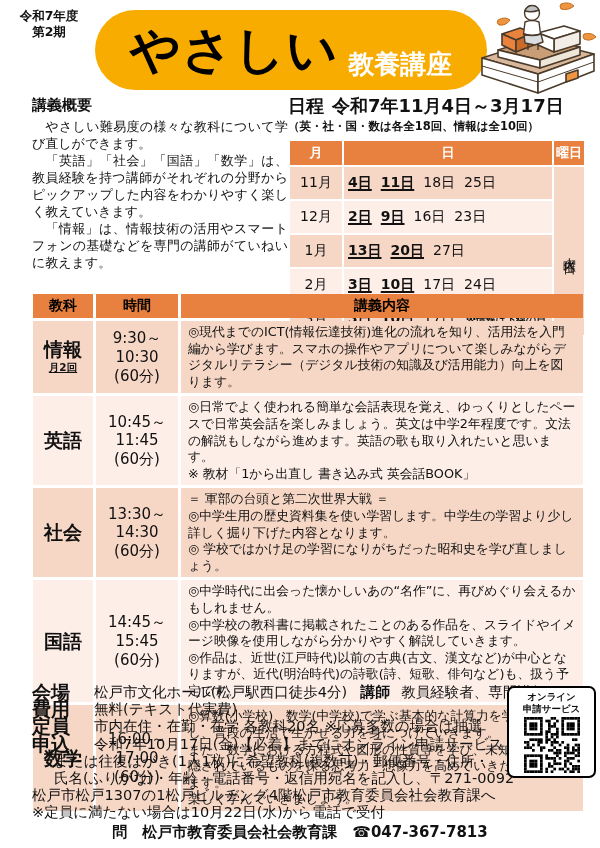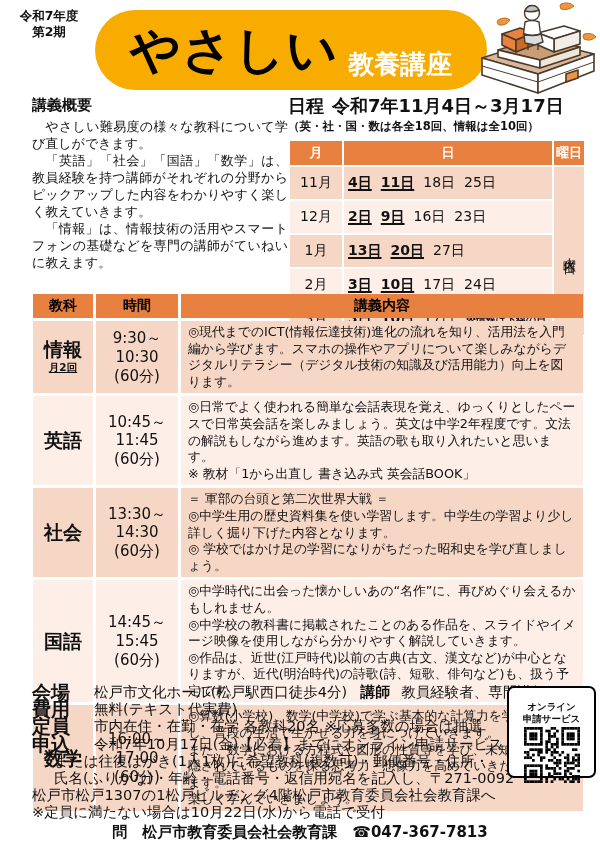--- a/index.html
+++ b/index.html
@@ -72,21 +72,21 @@
 
   
   .info{position:absolute;left:32px;top:684px;width:560px;}
   .info .row{display:flex;white-space:nowrap;line-height:17.2px;font-size:14.5px;}
   .info .lab{font-weight:700;width:62px;flex:0 0 62px;font-size:19px;}
   .info .lab2{font-weight:800;margin:0 11px 0 13px;font-size:15px;}
   .info .cont{line-height:17.2px;font-size:14.5px;white-space:nowrap;}
   .info .ind1{padding-left:22px;}
 
   .qrbox{position:absolute;left:507px;top:686px;width:89px;height:92px;background:#fff;
-        border:2px solid #000;border-radius:7px;text-align:center;padding-top:13px;z-index:5;}
+        border:2px solid #000;border-radius:7px;text-align:center;padding-top:3px;z-index:5;}
   .qrbox .qlab{font-size:9.5px;font-weight:700;line-height:1.25;}
   .qrbox svg{margin-top:2px;}
 
   .footer{position:absolute;left:0;top:823px;width:600px;text-align:center;
         font-size:15px;font-weight:700;}
 </style>
 </head>
 <body>
 
 <div class="page">

